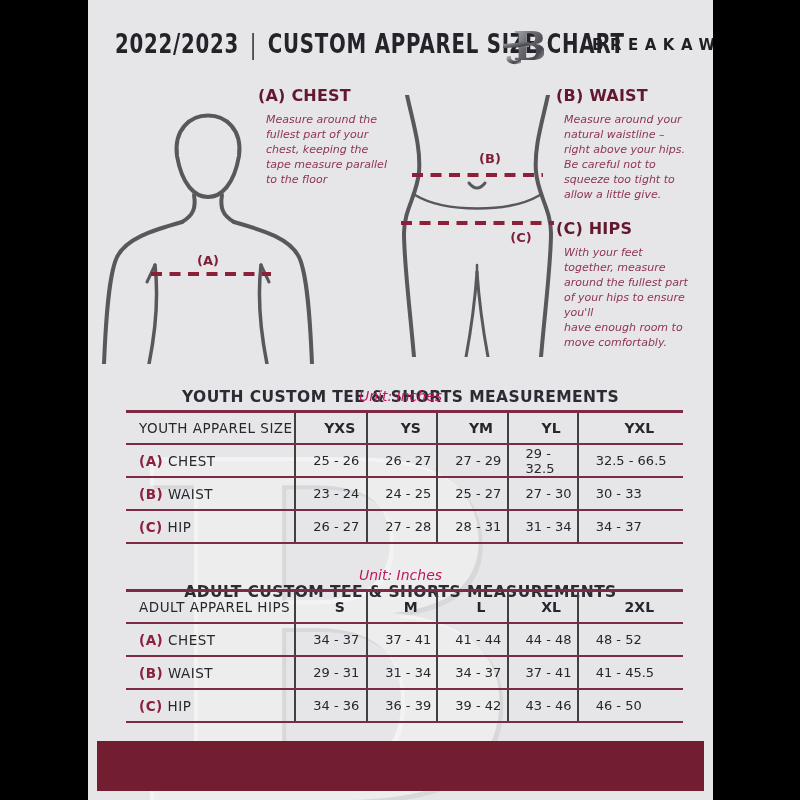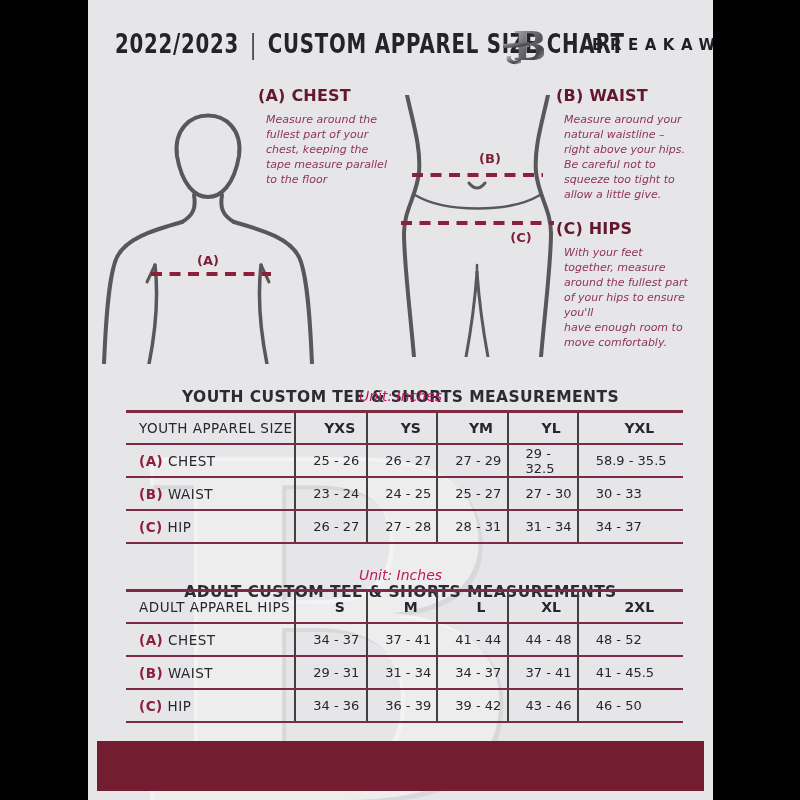--- a/index.html
+++ b/index.html
@@ -180,21 +180,21 @@
         <th>YXL</th>
       </tr>
     </thead>
     <tbody>
       <tr>
         <td class="lbl"><span class="pre">(A)</span> <span>CHEST</span></td>
         <td>25 - 26</td>
         <td>26 - 27</td>
         <td>27 - 29</td>
         <td>29 - 32.5</td>
-        <td>58.9 - 35.5</td>
+        <td>32.5 - 66.5</td>
       </tr>
       <tr>
         <td class="lbl"><span class="pre">(B)</span> <span>WAIST</span></td>
         <td>23 - 24</td>
         <td>24 - 25</td>
         <td>25 - 27</td>
         <td>27 - 30</td>
         <td>30 - 33</td>
       </tr>
       <tr>

